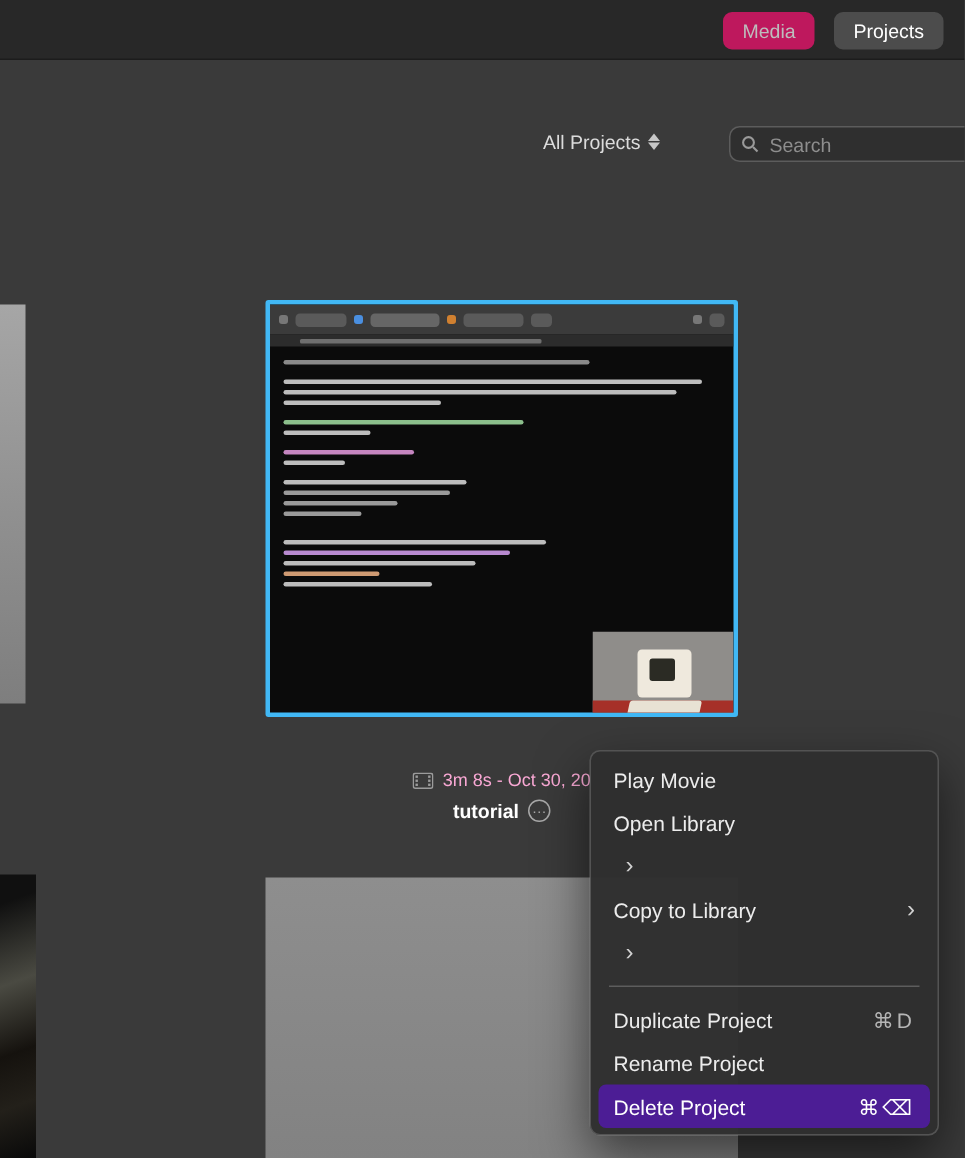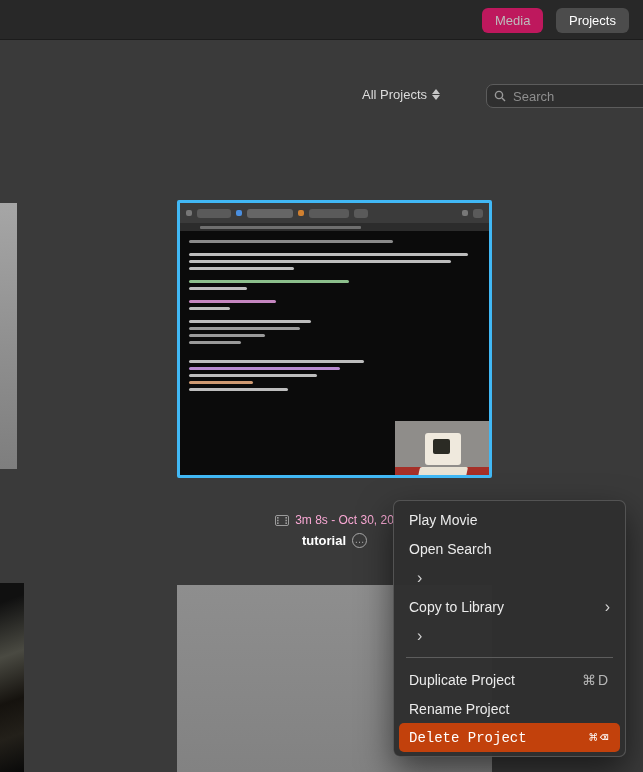--- a/index.html
+++ b/index.html
@@ -79,21 +79,21 @@
 
   
   .menu { position:absolute; left:393px; top:500px; width:233px;
     background:rgba(47,47,47,0.98); border:1px solid rgba(135,135,135,0.42);
     border-radius:7px; padding:4px 0; box-shadow:0 14px 34px rgba(0,0,0,0.55); }
   .mi { height:29px; margin:0 5px; padding:0 10px; border-radius:5px;
     display:flex; align-items:center; font-size:14px; color:#ececec; cursor:default; }
   .mi .lbl { flex:1; white-space:nowrap; }
   .chev { font-size:16px; line-height:1; color:#d2d2d2; padding-left:8px; }
   .shortcut { color:#b6b6b6; letter-spacing:2px; padding-left:8px; white-space:nowrap; }
-  .mi.highlight { background:#c2410c; color:#ffffff;font-family:Liberation Mono, monospace; }
+  .mi.highlight { background:#4c1d95; color:#ffffff; }
   .mi.highlight .shortcut { color:#ffffff; }
   .separator { height:1px; background:#5d5d5d; margin:7px 12px; }
 </style>
 </head>
 <body>
 
 <div class="topbar">
   <div class="tab tab-media">Media</div>
   <div class="tab tab-projects">Projects</div>
 </div>
@@ -183,21 +183,21 @@
     <rect x="10.4" y="7.4" width="1.6" height="1.6" fill="#9b9b9b"></rect>
   </svg>
   <span>3m 8s - Oct 30, 20</span>
 </div>
 
 <div class="menu">
   <div class="mi">
     <span class="lbl">Play Movie</span>
   </div>
   <div class="mi">
-    <span class="lbl">Open Search</span>
+    <span class="lbl">Open Library</span>
   </div>
   <div class="mi">
     <span class="chev">›</span>
   </div>
   <div class="mi">
     <span class="lbl">Copy to Library</span>
     <span class="chev">›</span>
   </div>
   <div class="mi">
     <span class="chev">›</span>

